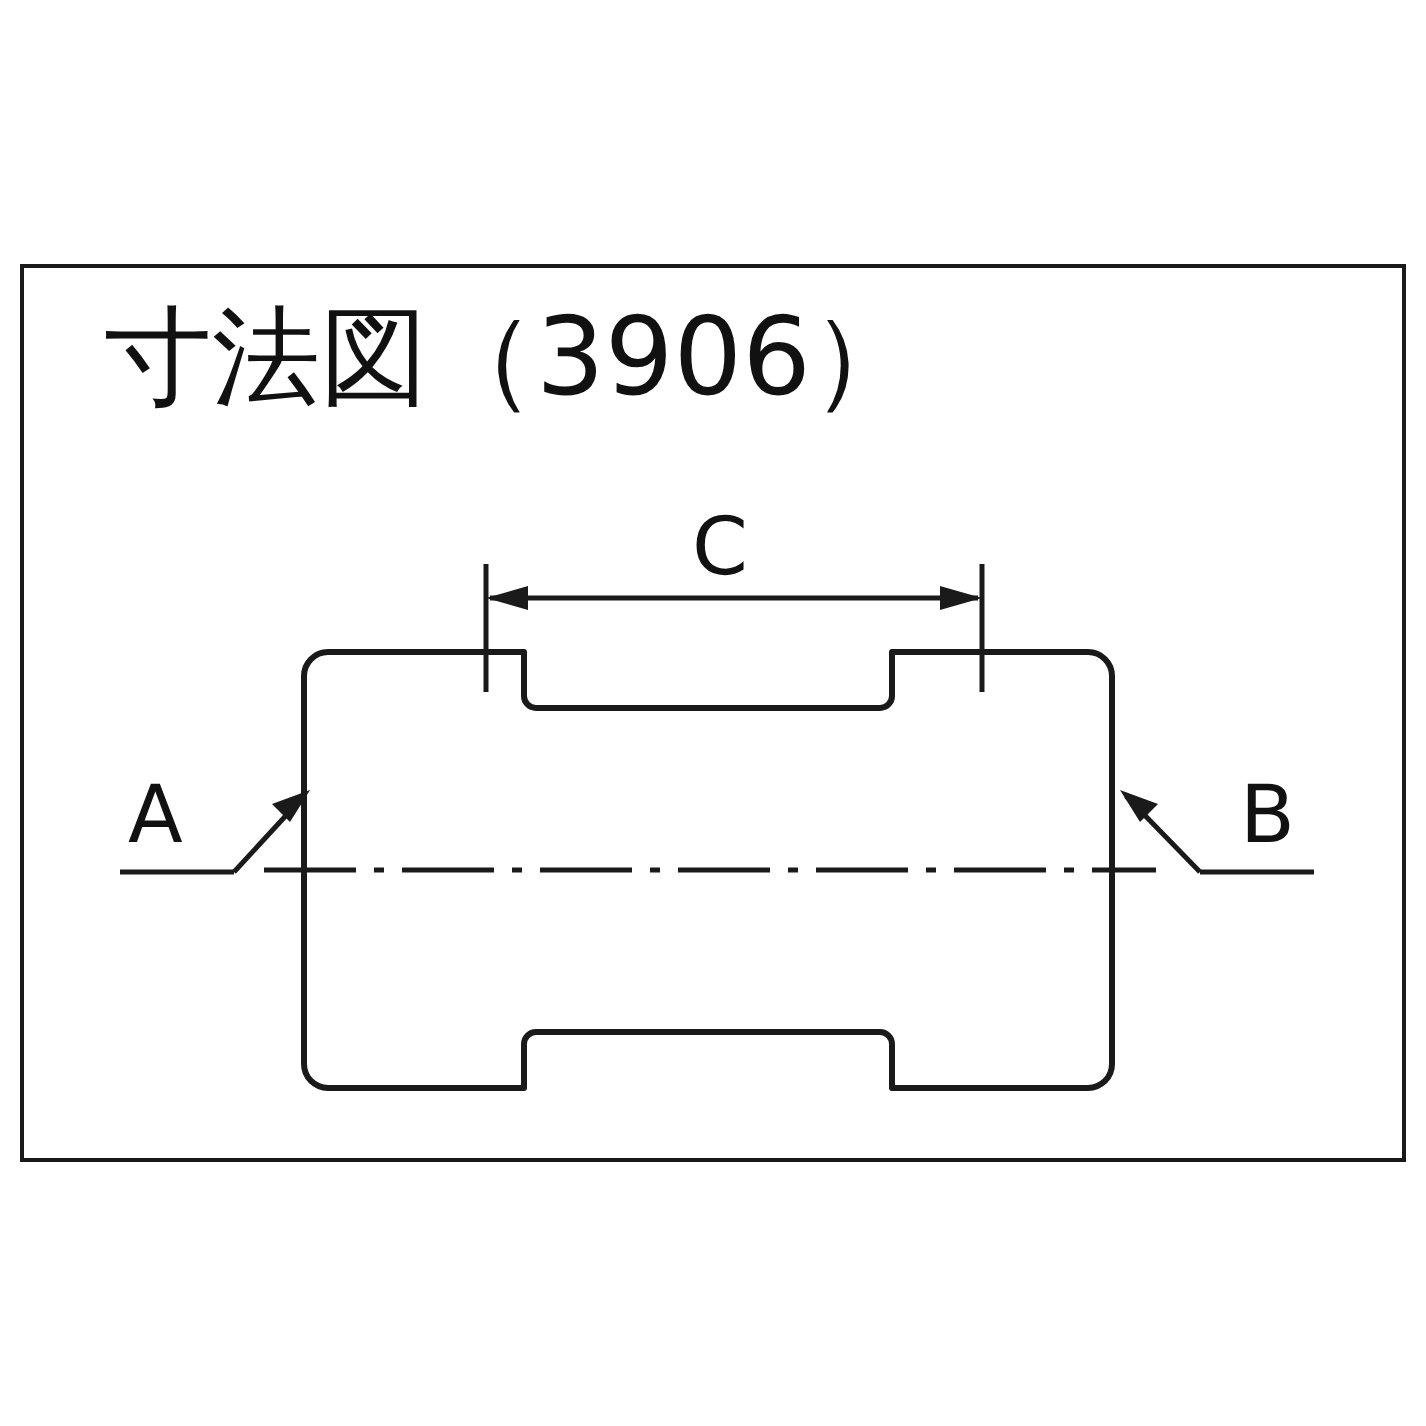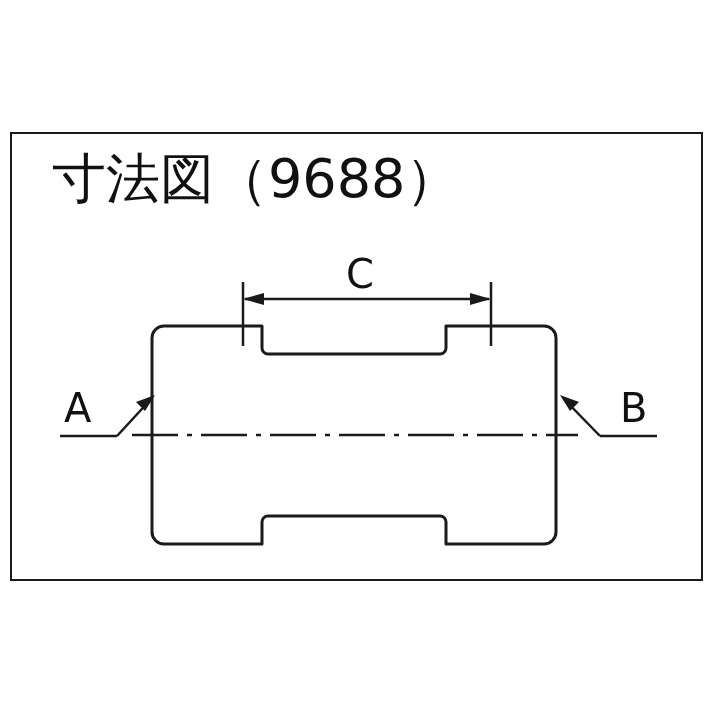--- a/index.html
+++ b/index.html
@@ -54,21 +54,21 @@
   #lbl-a { left: 52px;  top: 254px; }
   #lbl-b { left: 608px; top: 254px; }
 </style>
 </head>
 <body>
 
 <div id="root">
 
   <div id="frame">
 
-    <div id="title">寸法図（9688）</div>
+    <div id="title">寸法図（3906）</div>
 
     <svg id="svg-wrap" viewBox="0 0 693 449">
 
       <path d="
         M 140 222
         L 140 204
         A 12 12 0 0 1 152 192
         L 250 192
         L 250 214
         A 6 6 0 0 0 256 220

